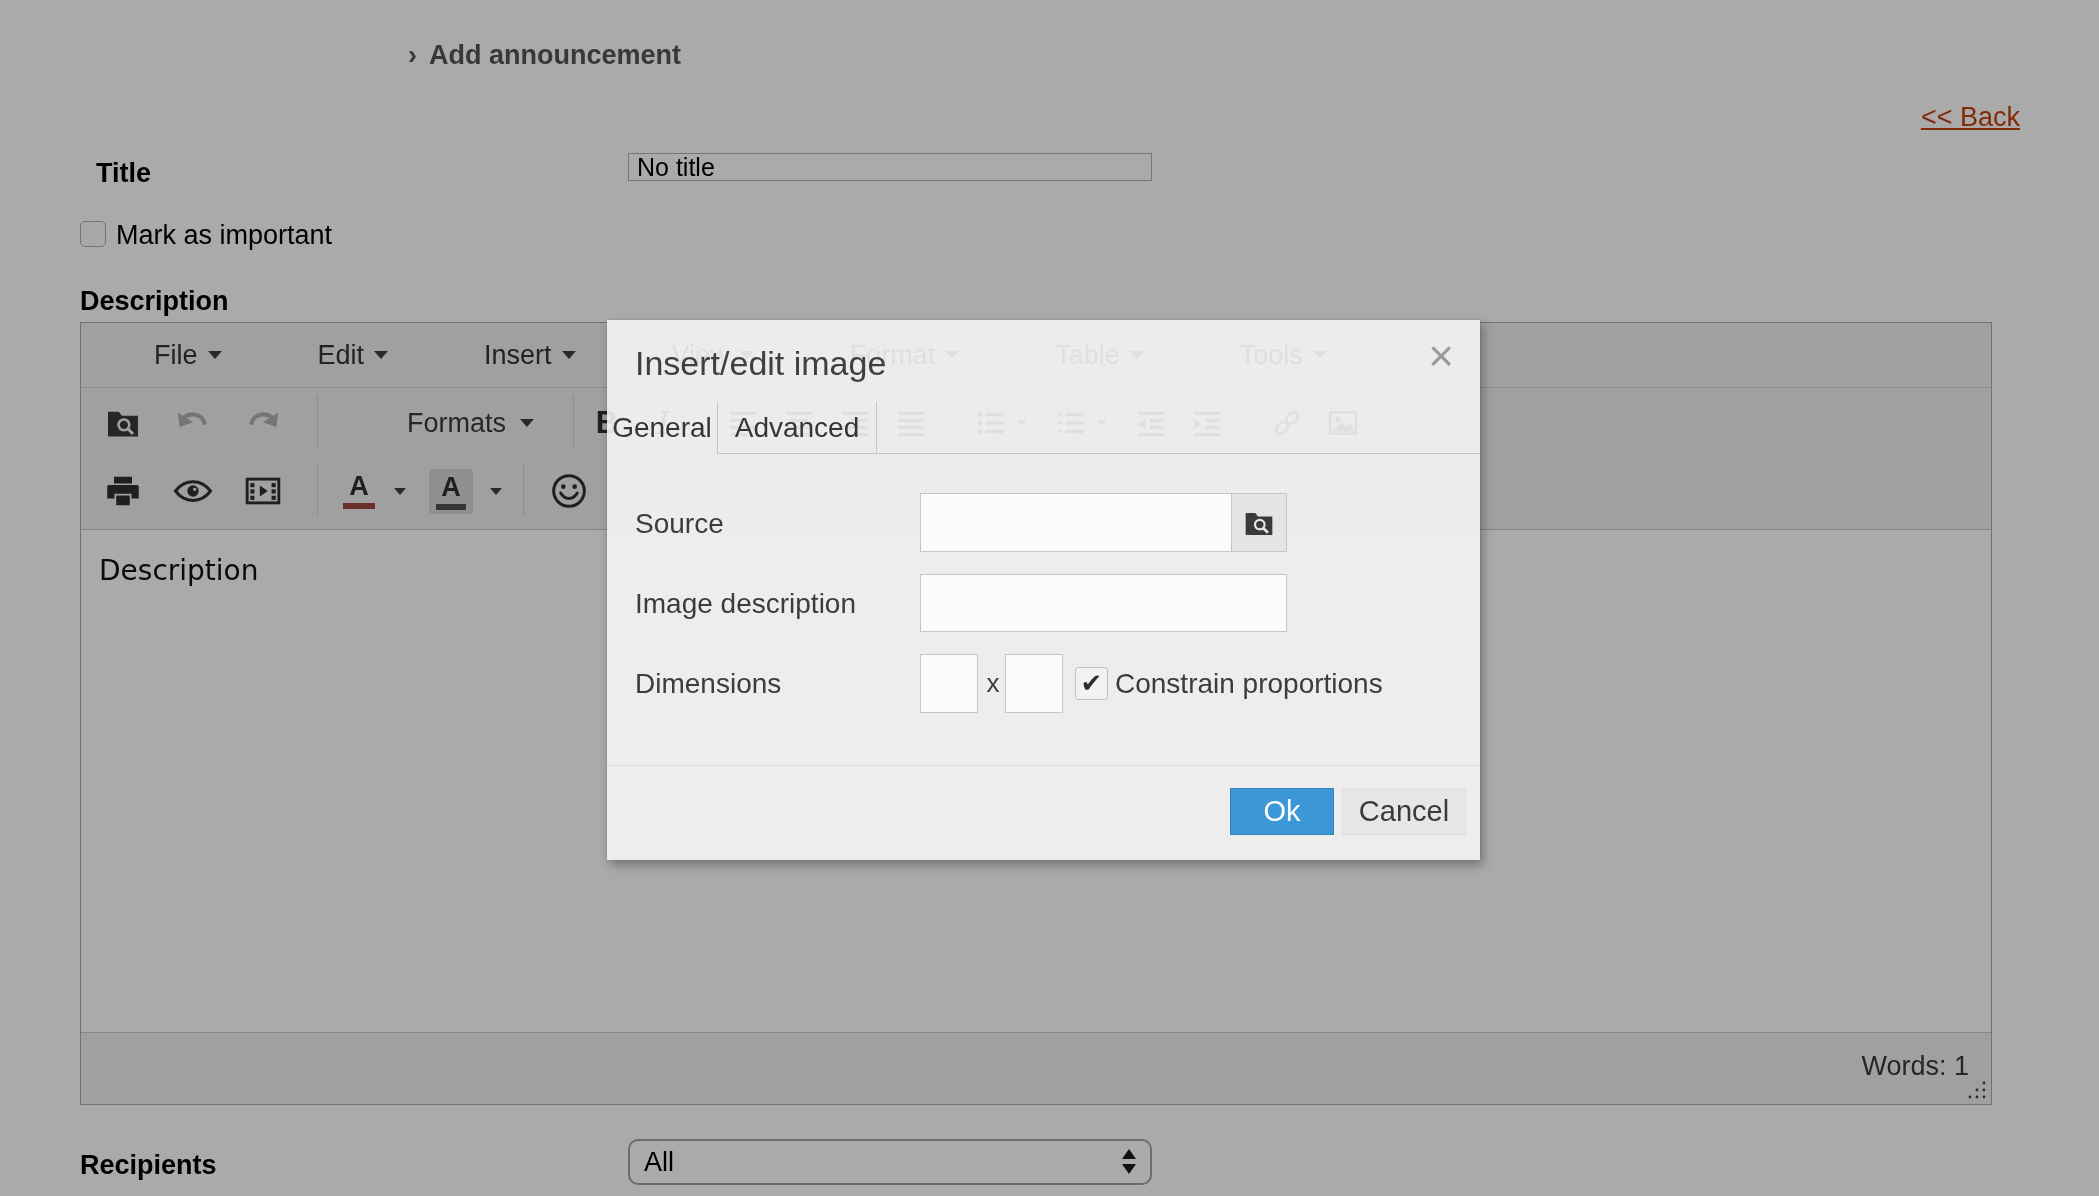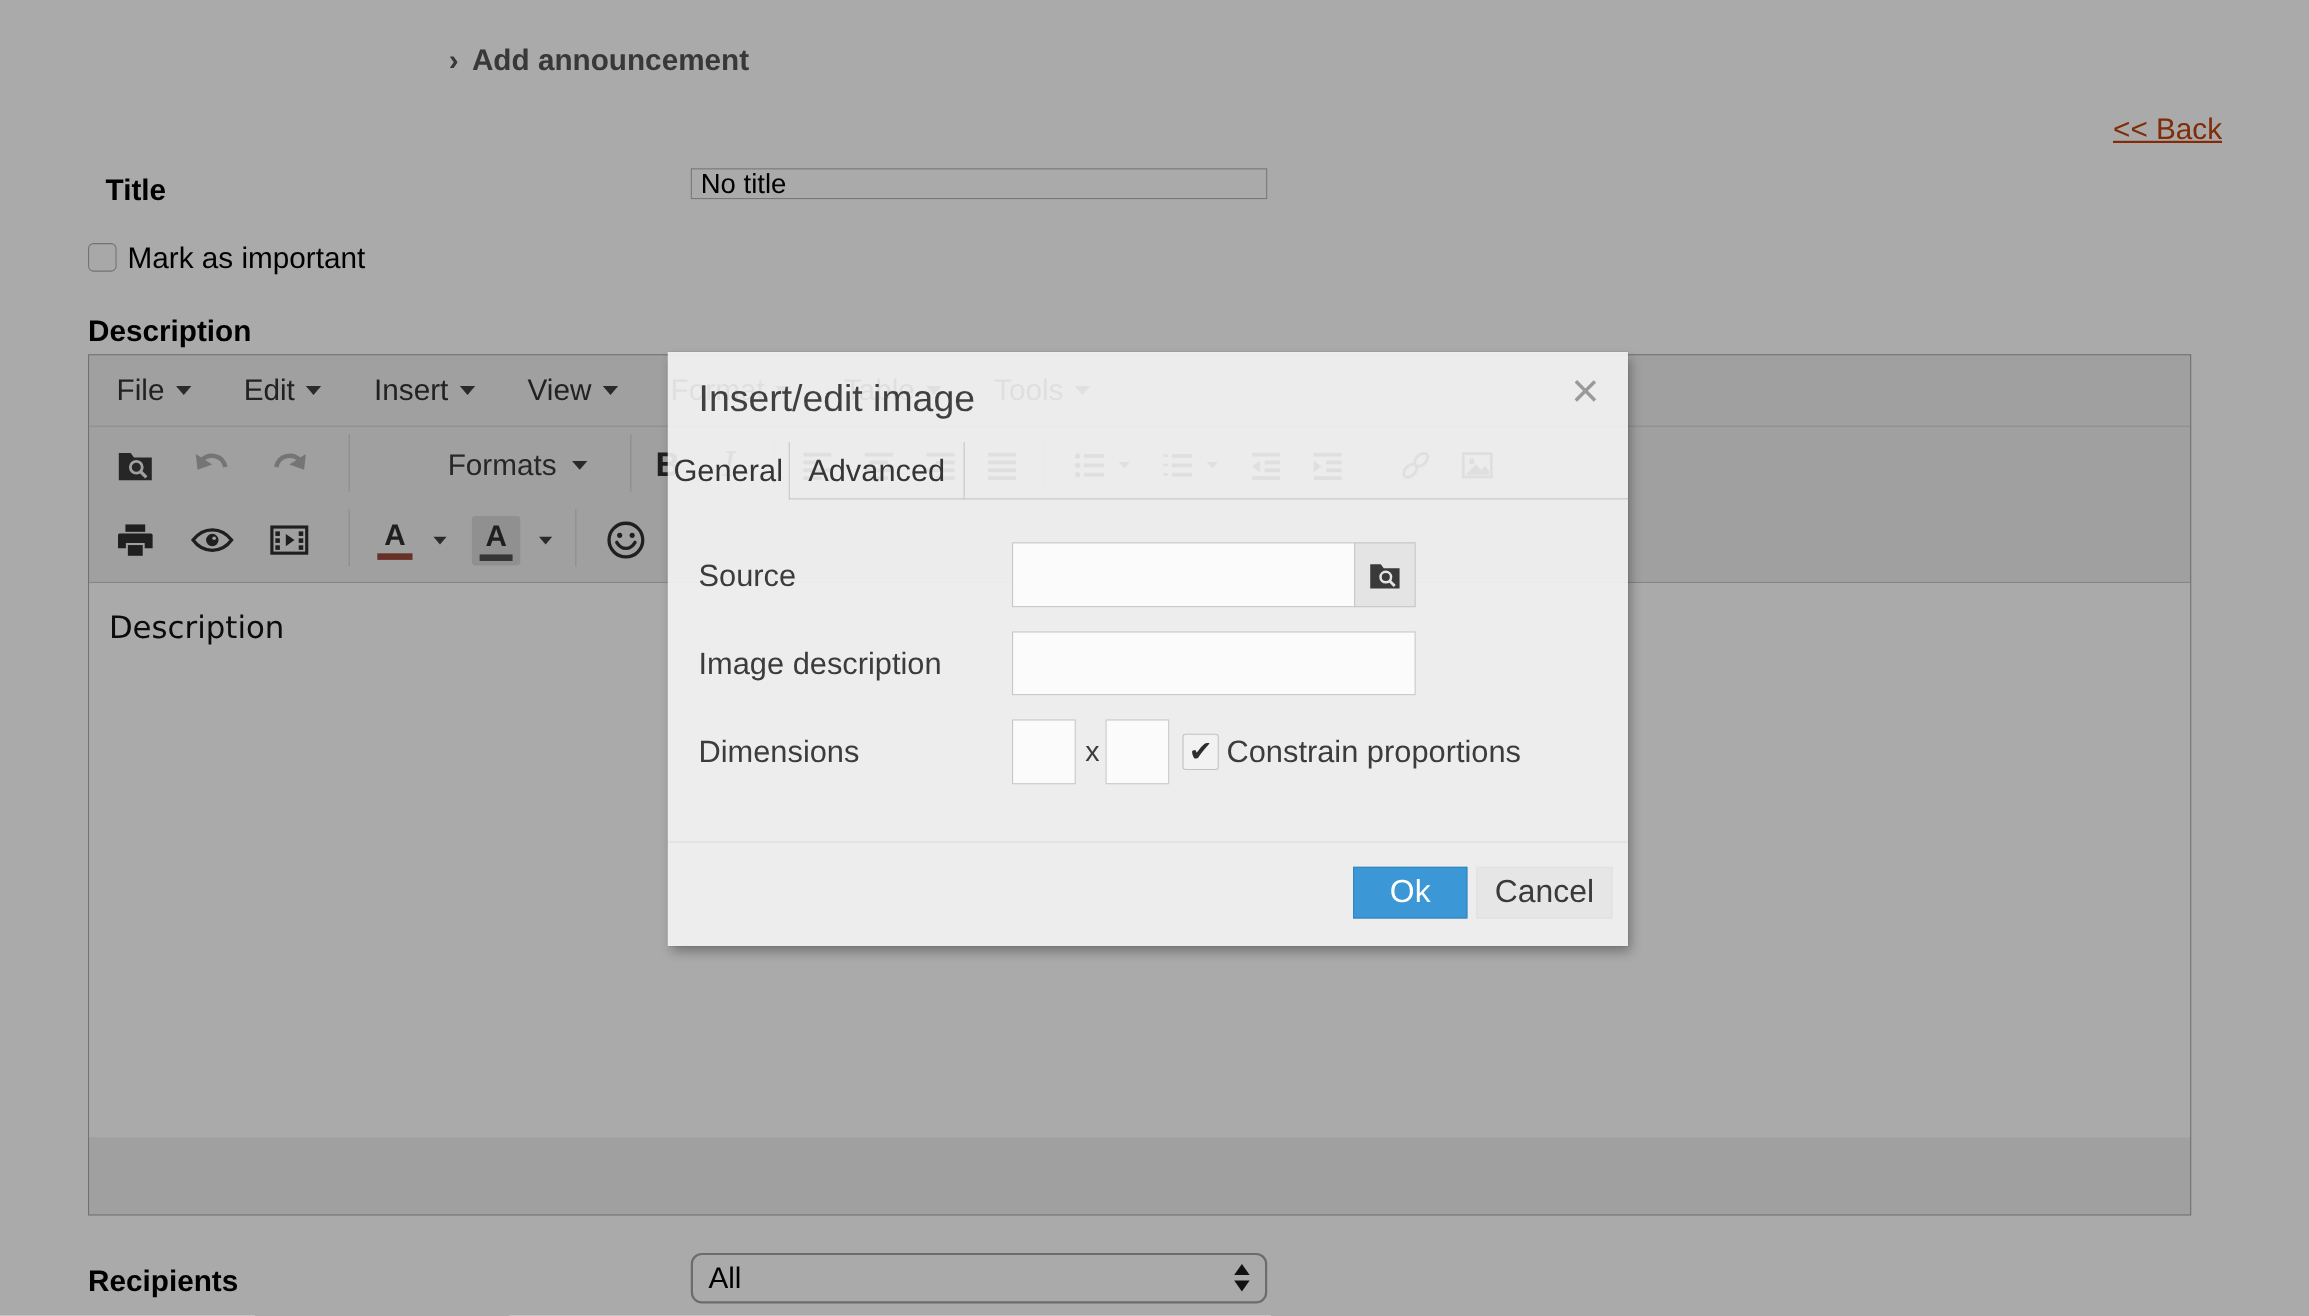--- a/index.html
+++ b/index.html
@@ -19,21 +19,21 @@
       font-family:"Liberation Sans",sans-serif; color:#000; }
   .chk { position:absolute; left:80px; top:221px; width:26px; height:26px;
       border:1px solid #ADADAD; border-radius:5px; background:#fdfdfd; }
   .chk-label { position:absolute; left:116px; top:220px; font-size:27px; }
 
   
   .editor { position:absolute; left:80px; top:322px; width:1912px; height:783px;
       border:1px solid #ABABAB; background:#F0F0F0; }
   .menubar { position:absolute; left:0; top:0; right:0; height:65px;
       border-bottom:1px solid #D8D8D8; display:flex; align-items:center; padding-left:1px; }
-  .menu-item { padding:0 24px; font-size:27px; color:#333; display:flex; align-items:center; gap:10px; height:100%; }
+  .menu-item { padding:0 24px; font-size:27px; color:#333; display:flex; align-items:center; gap:10px; height:100%;margin-left:48px; }
   .caret { width:0; height:0; border-left:7px solid transparent; border-right:7px solid transparent;
       border-top:8px solid #404040; }
   .tb-row1 { position:absolute; left:0; top:66px; right:0; height:68px; }
   .tb-row2 { position:absolute; left:0; top:134px; right:0; height:72px; }
   .tb-btn { position:absolute; width:52px; height:52px; top:8px; display:flex; align-items:center; justify-content:center; }
   .tb-sep { position:absolute; top:6px; width:1px; height:52px; background:#D2D2D2; }
   .formats { position:absolute; left:326px; top:8px; height:52px; display:flex; align-items:center; gap:14px;
       font-size:27px; color:#3B3B3B; }
   .b-btn { font-size:31px; font-weight:900; color:#2F2F2F; }
   .i-btn { font-size:31px; font-style:italic; font-family:"DejaVu Serif",serif; color:#2F2F2F; }
@@ -358,20 +358,33 @@
               <path d="M7 13.2 c2.6 4.4, 7.4 4.4, 10 0" fill="none" stroke="#2F2F2F" stroke-width="1.8" stroke-linecap="round"></path>
             </svg>
         </span>
       </div>
     </div>
 
     <div class="content">
       <div class="content-text">Description</div>
     </div>
 
+    <div class="statusbar">
+      <div class="words">Words: 1</div>
+      <span class="grip">
+        <svg width="22" height="22" viewBox="0 0 22 22" fill="#444">
+            <circle cx="18" cy="4" r="1.4"></circle>
+            <circle cx="18" cy="11" r="1.4"></circle>
+            <circle cx="11" cy="11" r="1.4"></circle>
+            <circle cx="18" cy="18" r="1.4"></circle>
+            <circle cx="11" cy="18" r="1.4"></circle>
+            <circle cx="4" cy="18" r="1.4"></circle>
+          </svg>
+      </span>
+    </div>
   </div>
 
   <div class="lbl" style="left:80px; top:1150px;">Recipients</div>
   <div class="select">
     <span>All</span>
     <span class="stepper">
       <span class="tri-up"></span>
         <span class="tri-dn"></span>
     </span>
   </div>

